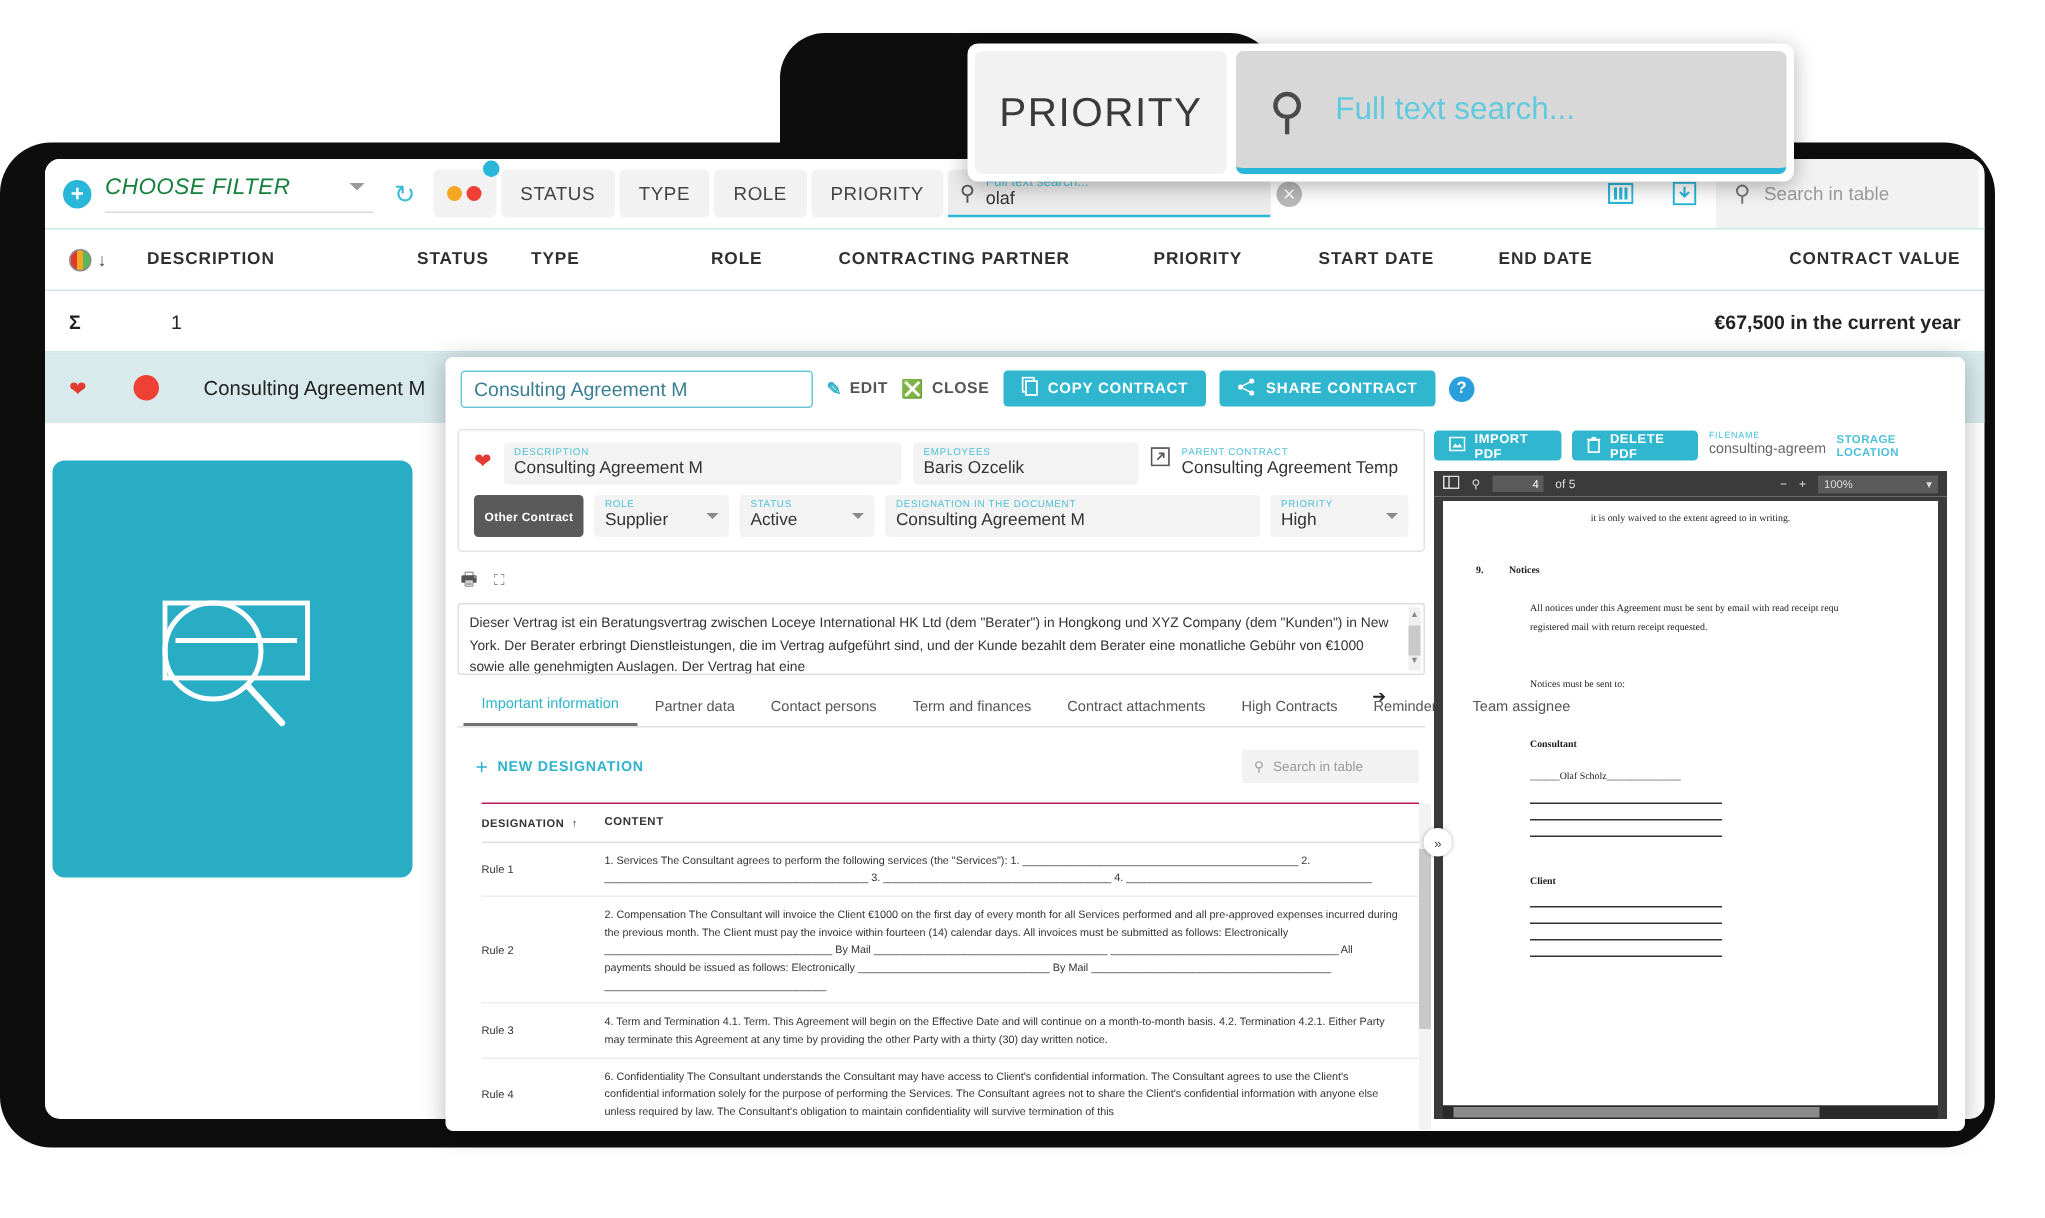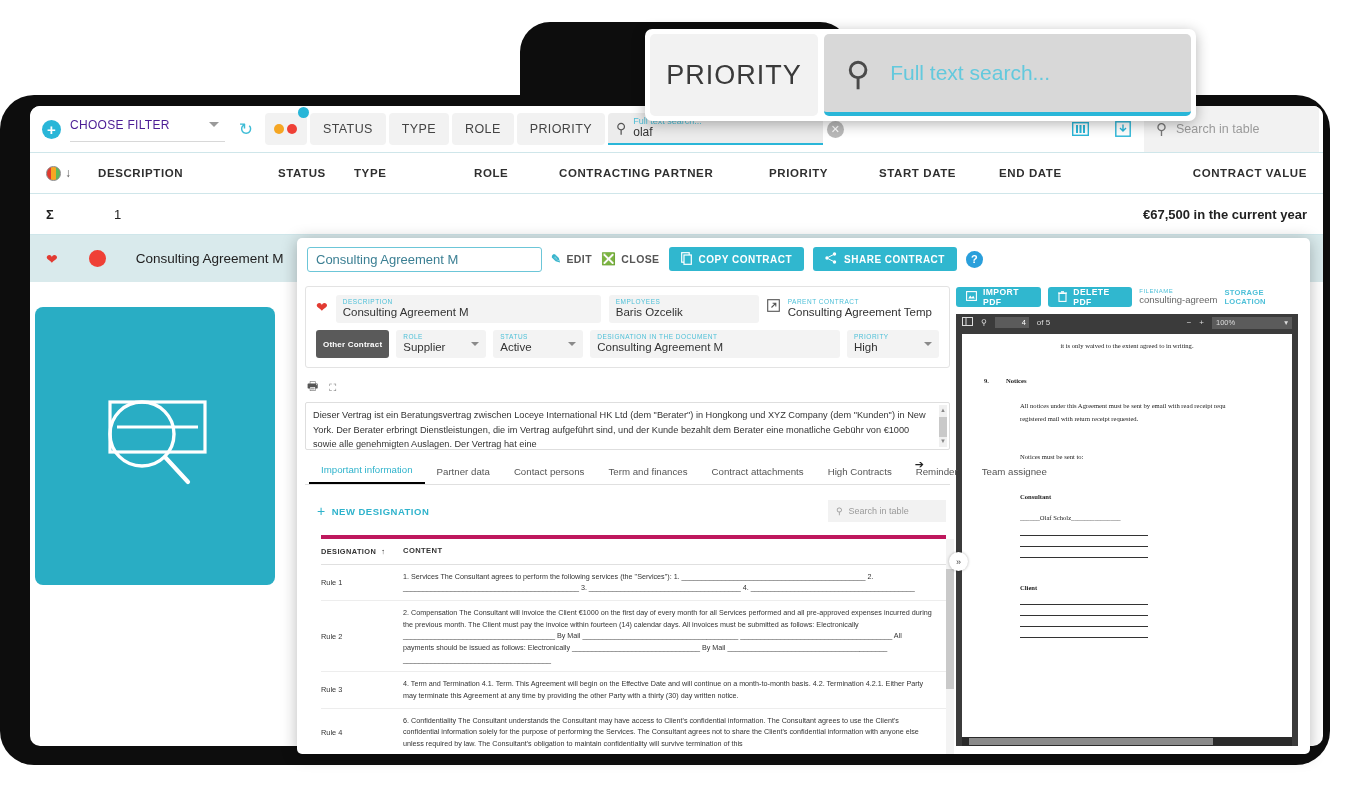--- a/index.html
+++ b/index.html
@@ -24,21 +24,21 @@
     background:#ffffff; border-radius:10px; overflow:hidden;
   }
 
   
   #toolbar { height:46px; display:flex; align-items:center; padding:0 4px 0 12px; background:#fff; position:relative;}
   .tb-plus { width:19px; height:19px; border-radius:50%; background:#29b6d8; color:#fff;
              display:flex; align-items:center; justify-content:center; font-size:15px; line-height:1;
              font-weight:700; flex:none; }
   .choose-filter { display:flex; align-items:center; gap:9px; margin-left:9px;
                    border-bottom:1px solid #d8d8d8; padding:0 6px 8px 0; height:26px; }
-  .cf-label { color:#4c1d95; font-size:12px; letter-spacing:.3px; }
+  .cf-label { color:#15803d; font-size:15px; letter-spacing:.3px;font-style:italic; }
   .caret-down { width:0;height:0;border-left:5px solid transparent;border-right:5px solid transparent;
                 border-top:5px solid #9a9a9a; margin-left:30px; }
   .refresh-ico { margin-left:14px; color:#3dbcd6; font-size:17px; line-height:1; }
   .dots-chip { margin-left:12px; background:#f2f2f2; border-radius:4px; height:32px; width:42px;
                display:flex; align-items:center; justify-content:center; gap:3px; position:relative; }
   .dot { width:10px;height:10px;border-radius:50%; }
   .dot.o { background:#f5a623; }
   .dot.r { background:#ef4036; }
   .badge-dot { position:absolute; top:-6px; right:-2px; width:11px;height:11px;border-radius:50%;
                background:#29b6d8; }
@@ -131,32 +131,32 @@
                font-size:6px; color:#888; }
   .dt-thumb { position:absolute; top:12px; width:8px; height:20px; background:#c9c9c9; }
   .tags-col { width:175px; }
   .tag { display:inline-block; background:#5badeb; color:#fff; font-size:9.5px; border-radius:11px;
          padding:3px 10px; margin-right:4px; }
 
   
   .tabbar { display:flex; align-items:flex-end; gap:0; border-bottom:1px solid #e0e0e0; padding-left:4px;
             margin-top:1px; position:relative; }
   .tab { font-size:9.7px; color:#555; padding:6px 12px 7px 12px; white-space:nowrap; }
-  .tab.active { color:#2fb3cc; border-bottom:2px solid #000000; }
+  .tab.active { color:#2fb3cc; border-bottom:2px solid #737373; }
   .tabcursor { position:absolute; right:26px; bottom:13px; font-size:11px; color:#222; }
 
   .tab-tools { display:flex; align-items:center; padding:8px 4px 6px 12px; }
   .newinfo { color:#2fb3cc; font-size:9.5px; font-weight:700; letter-spacing:.5px; display:flex;
              align-items:center; gap:6px;}
   .newinfo .plus { font-size:14px; font-weight:400;}
   .tbl-search { margin-left:auto; background:#f2f2f2; height:22px; width:118px; display:flex;
                 align-items:center; gap:6px; padding:0 8px; font-size:9px; color:#9a9a9a;}
 
   
-  .info-table { border-top:4px solid #be185d; font-size:7.2px; color:#333; position:relative;
+  .info-table { border-top:1px solid #be185d; font-size:7.2px; color:#333; position:relative;
                 margin:0 4px 0 16px; }
   .it-head { display:flex; padding:6px 4px 6px 0; border-bottom:1px solid #e0e0e0;
              font-size:7.6px; font-weight:700; letter-spacing:.4px; }
   .it-row { display:flex; border-bottom:1px solid #ededed; padding:6px 12px 6px 0; }
   .it-c1 { width:82px; flex:none; font-size:7.4px; color:#333; display:flex; align-items:center; }
   .it-c2 { flex:1; line-height:1.62; min-width:0; }
   .it-scroll { position:absolute; right:-8px; top:0; bottom:0; width:8px; background:#f3f3f3; }
   .it-thumb { position:absolute; right:-8px; top:30px; width:8px; height:120px; background:#c9c9c9;}
 
   

